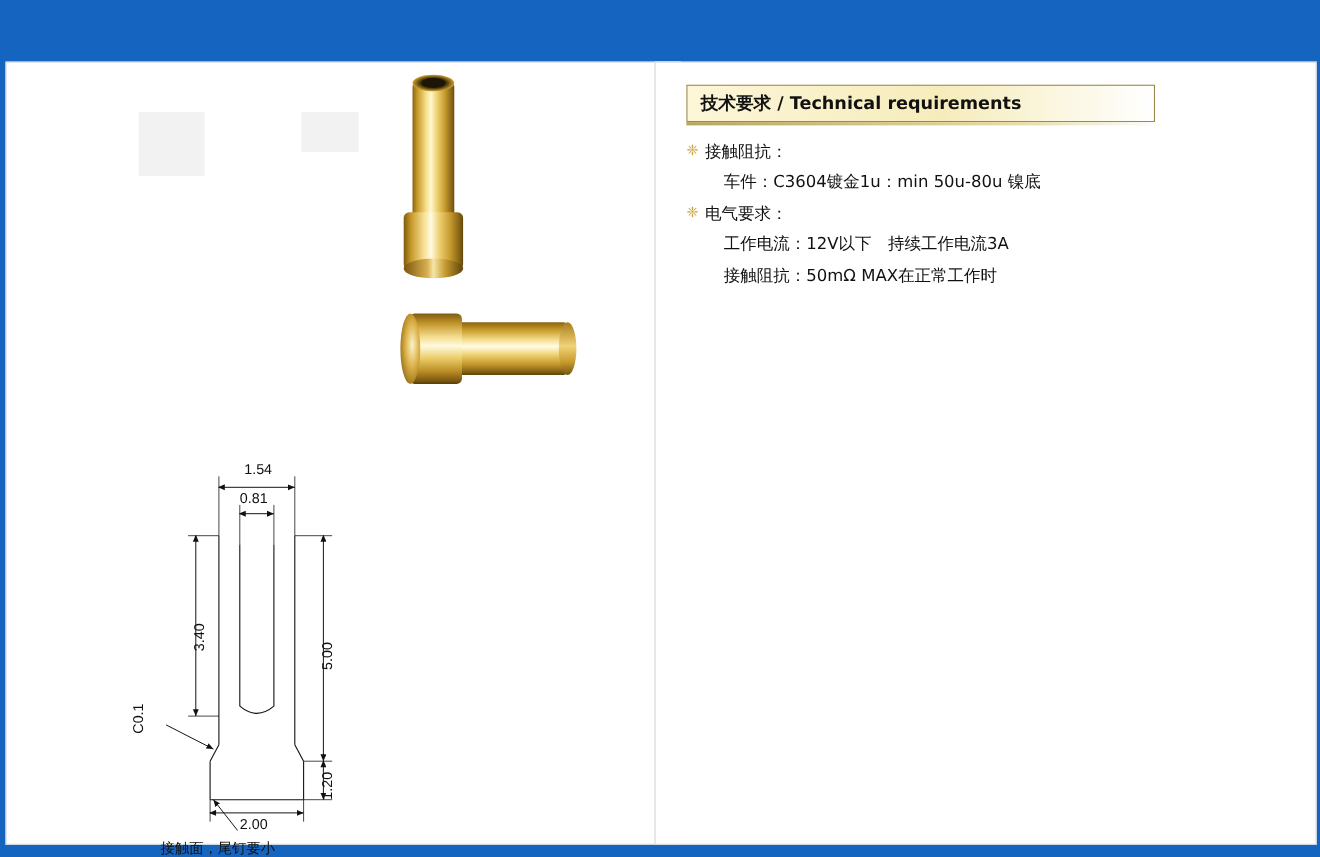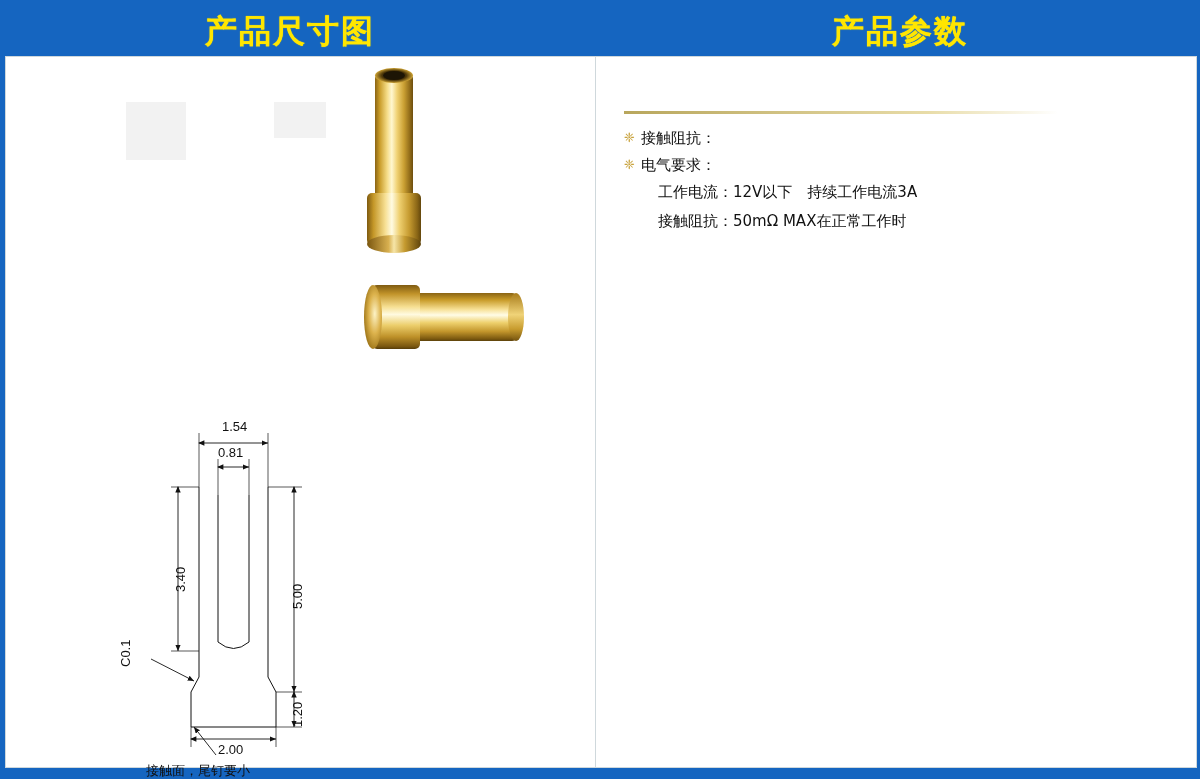--- a/index.html
+++ b/index.html
@@ -272,24 +272,20 @@
     font-family: "DejaVu Sans", "Liberation Sans", sans-serif;
     margin: 0 0 10px 34px;
     white-space: nowrap;
   }
 </style>
 </head>
 <body>
 
 <div class="page">
 
-  <div class="header-row">
-    <div class="header-title" id="title-left">产品尺寸图</div>
-    <div class="header-title" id="title-right">产品参数</div>
-  </div>
 
   <div class="panel" id="panel-left">
 
     <div class="photo-area">
       <div class="ghost1"></div>
       <div class="ghost2"></div>
 
       <div class="sleeve">
         <div class="sleeve-body"></div>
         <div class="sleeve-top-ellipse"></div>
@@ -374,29 +370,33 @@
       <div class="dim-text dim-vert" style="left:167px; top:205px;">3.40</div>
       <div class="dim-text dim-vert" style="left:284px; top:222px;">5.00</div>
       <div class="dim-text dim-vert" style="left:284px; top:340px;">1.20</div>
       <div class="dim-text" style="left:212px; top:355px;text-align:right;">2.00</div>
       <div class="dim-text dim-vert" style="left:112px; top:280px;">C0.1</div>
       <div class="caption-cn" style="left:140px; top:375px;">接触面，尾钉要小</div>
     </div>
   </div>
 
   <div class="panel" id="panel-right">
+    <div class="tech-banner">
+      <div class="tech-banner-text">技术要求 / Technical requirements</div>
+    </div>
     <div class="banner-underline"></div>
 
     <div class="spec-list">
 
       <div class="spec-group">
         <div class="spec-head">
           <span class="bullet-icon">❈</span>
           <span>接触阻抗：</span>
         </div>
+        <div class="spec-line">车件：C3604镀金1u：min 50u-80u 镍底</div>
       </div>
 
       <div class="spec-group">
         <div class="spec-head">
           <span class="bullet-icon">❈</span>
           <span>电气要求：</span>
         </div>
         <div class="spec-line">工作电流：12V以下　持续工作电流3A</div>
         <div class="spec-line">接触阻抗：50mΩ MAX在正常工作时</div>
       </div>

